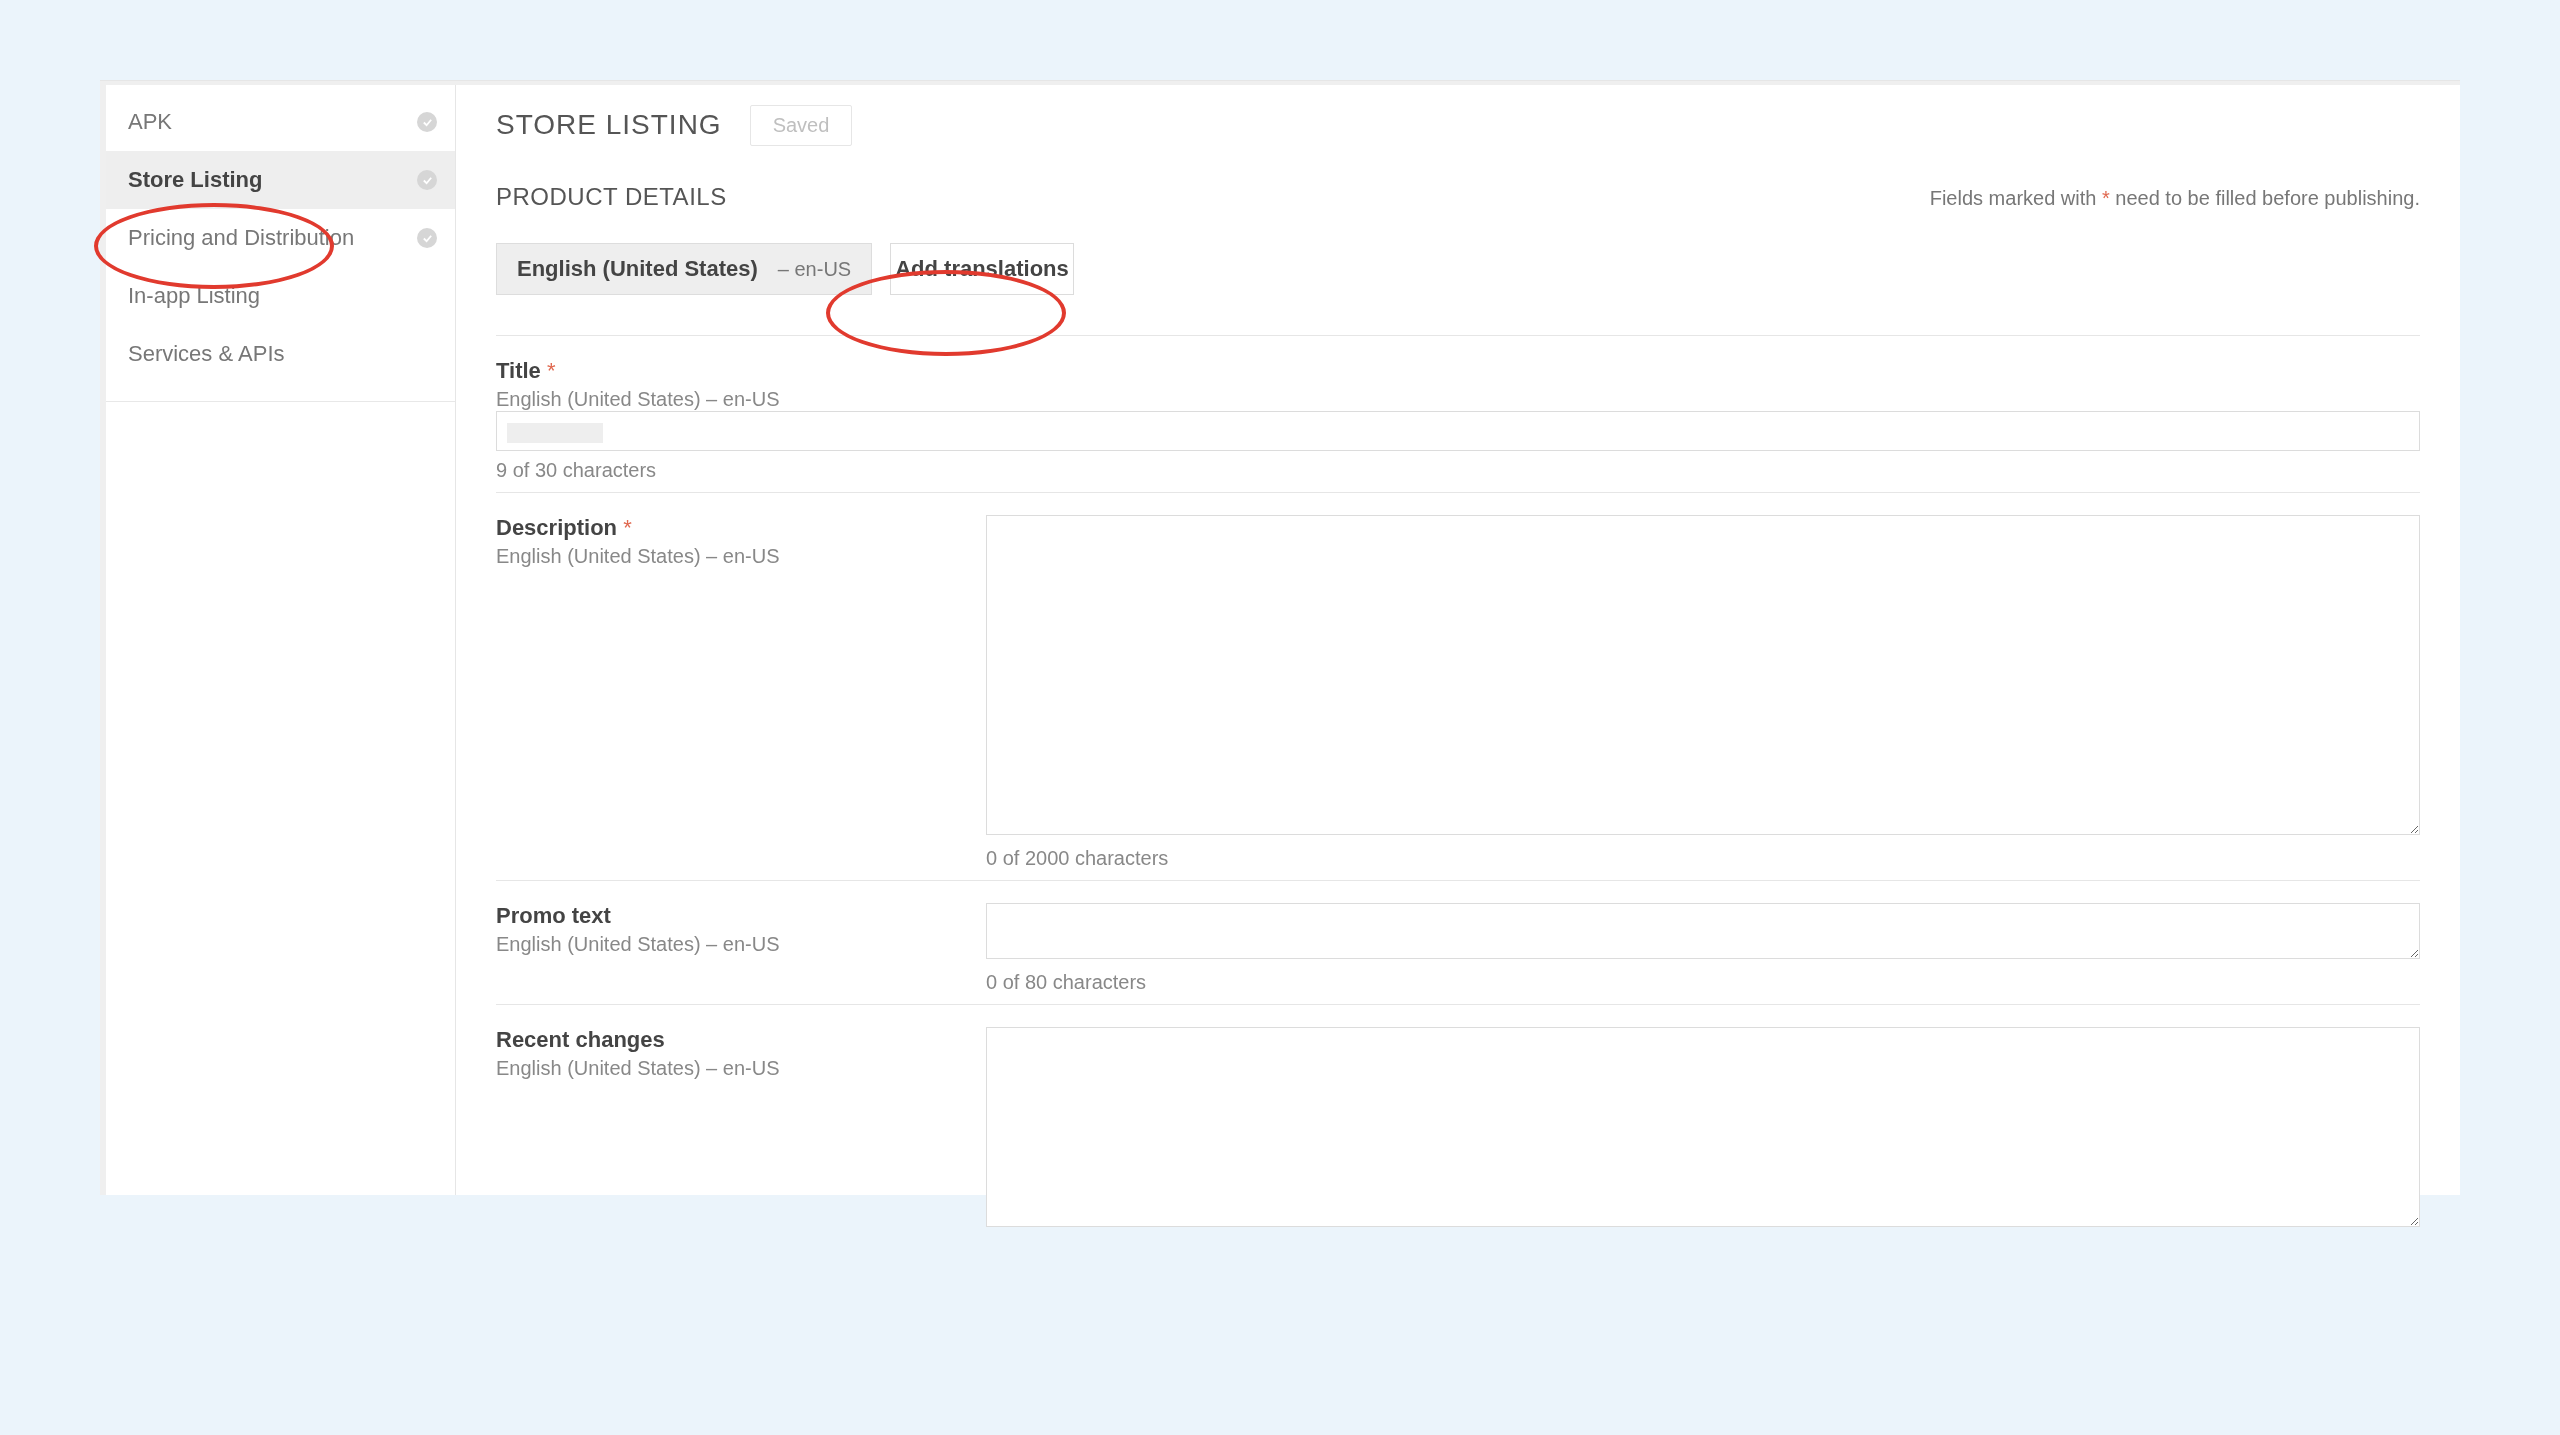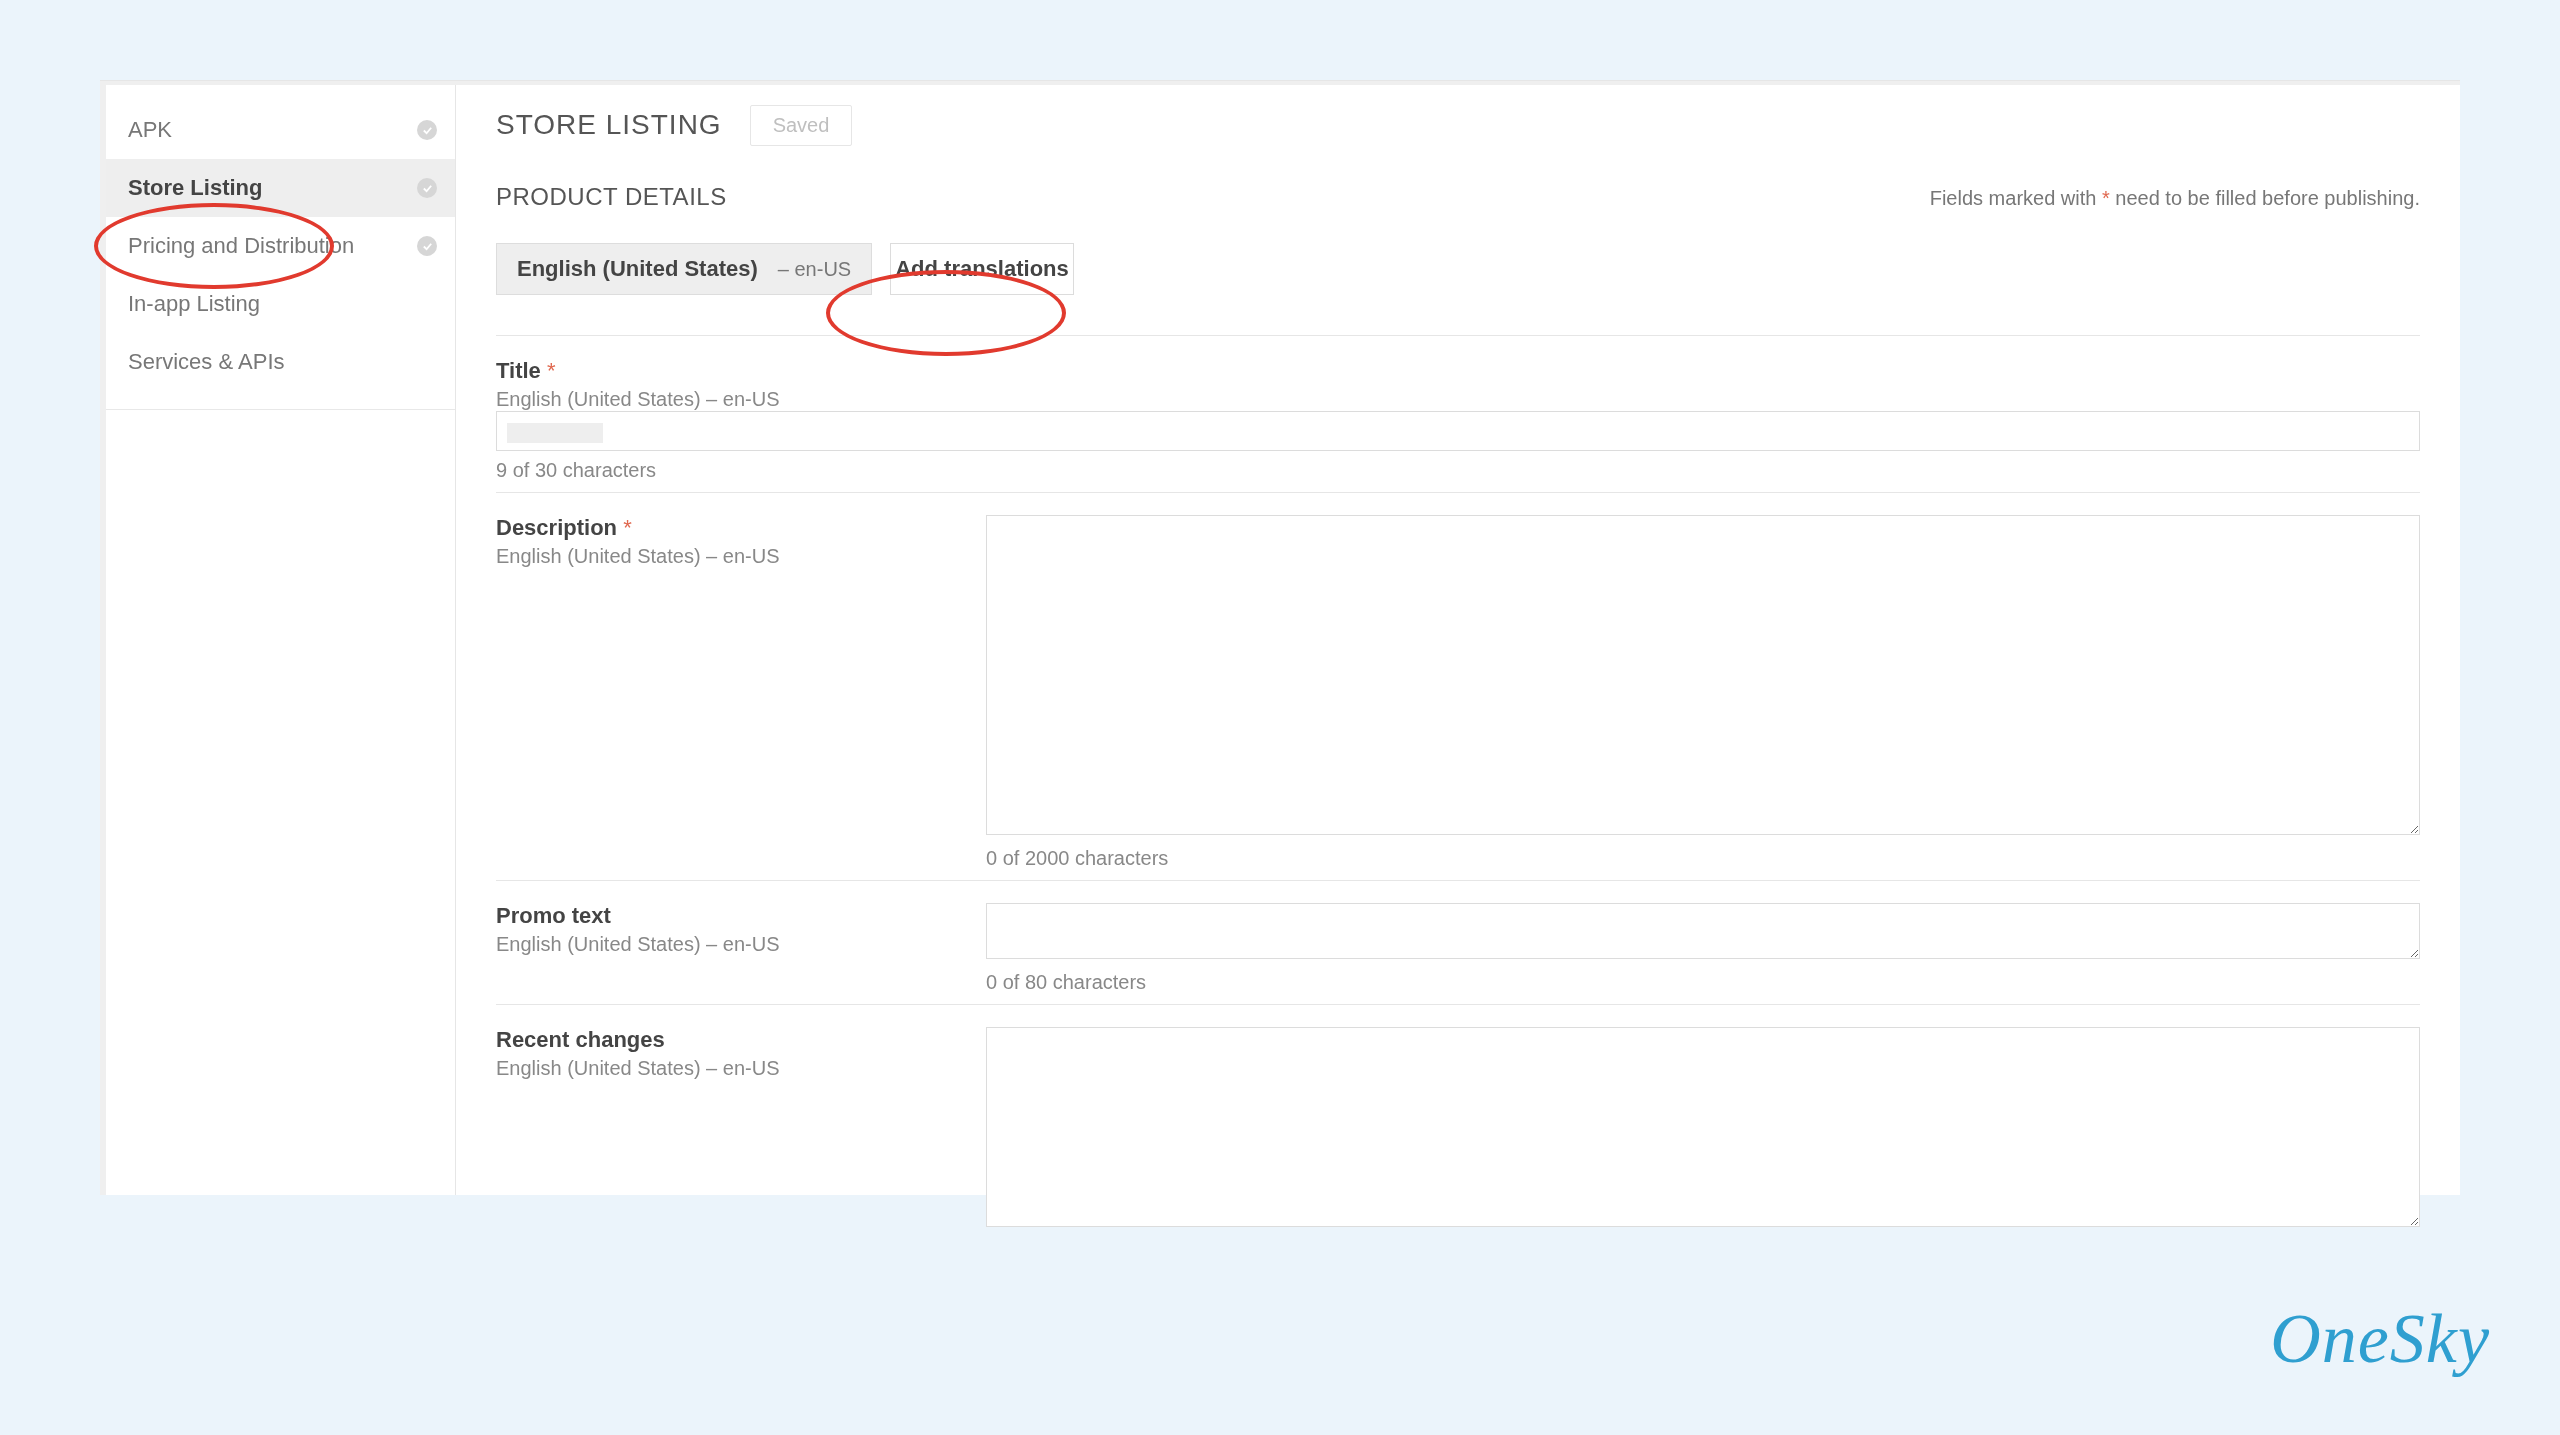--- a/index.html
+++ b/index.html
@@ -41,21 +41,21 @@
   
   .sidebar {
     position: absolute;
     left: 0;
     top: 0;
     width: 350px;
     height: 100%;
     border-right: 1px solid #e6e6e6;
   }
   .sidebar-list {
-    padding-top: 16px;
+    padding-top: 8px;
   }
   .sidebar-item {
     position: relative;
     display: flex;
     align-items: center;
     justify-content: space-between;
     height: 58px;
     padding: 0 18px 0 22px;
     font-size: 22px;
     color: #777777;
@@ -373,15 +373,14 @@
         </div>
 
       </div>
 
       <div class="anno-circle" style="left:-12px; top:118px; width:240px; height:86px;"></div>
       <div class="anno-circle" style="left:720px; top:185px; width:240px; height:86px;"></div>
 
     </div>
   </div>
 
-  <div class="onesky">OneSky</div>
 
 </div>
 
 </body></html>

